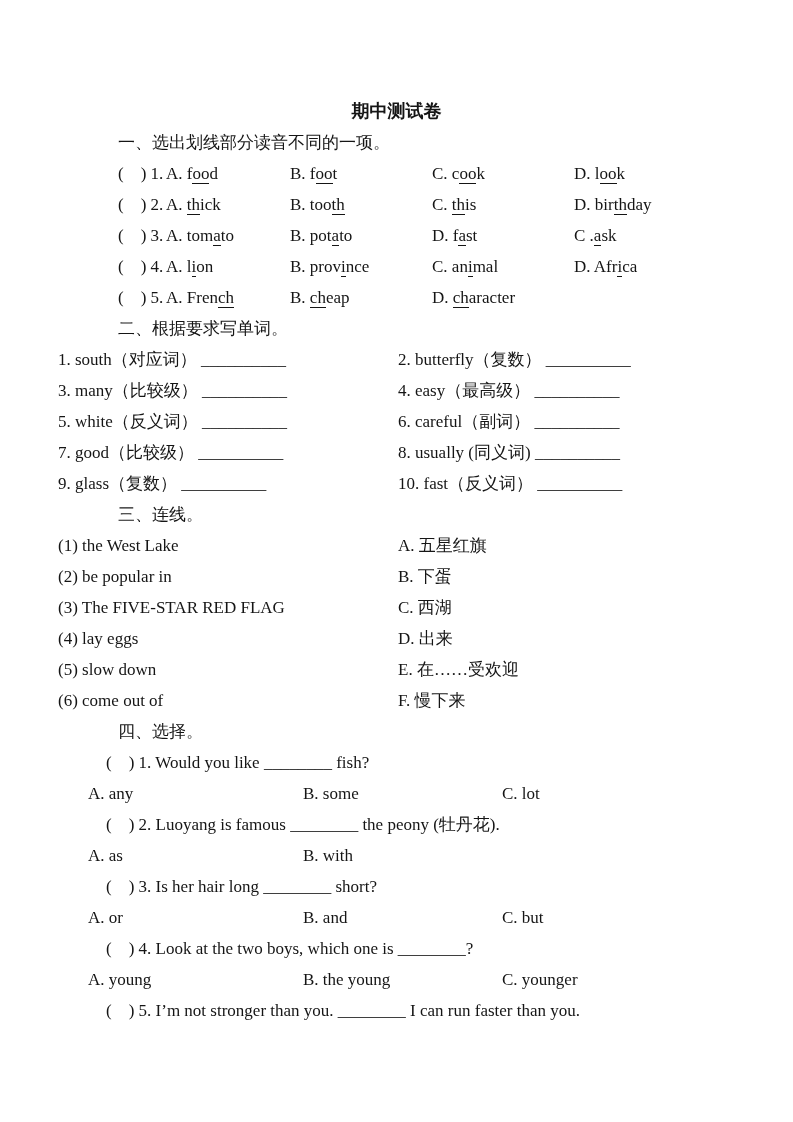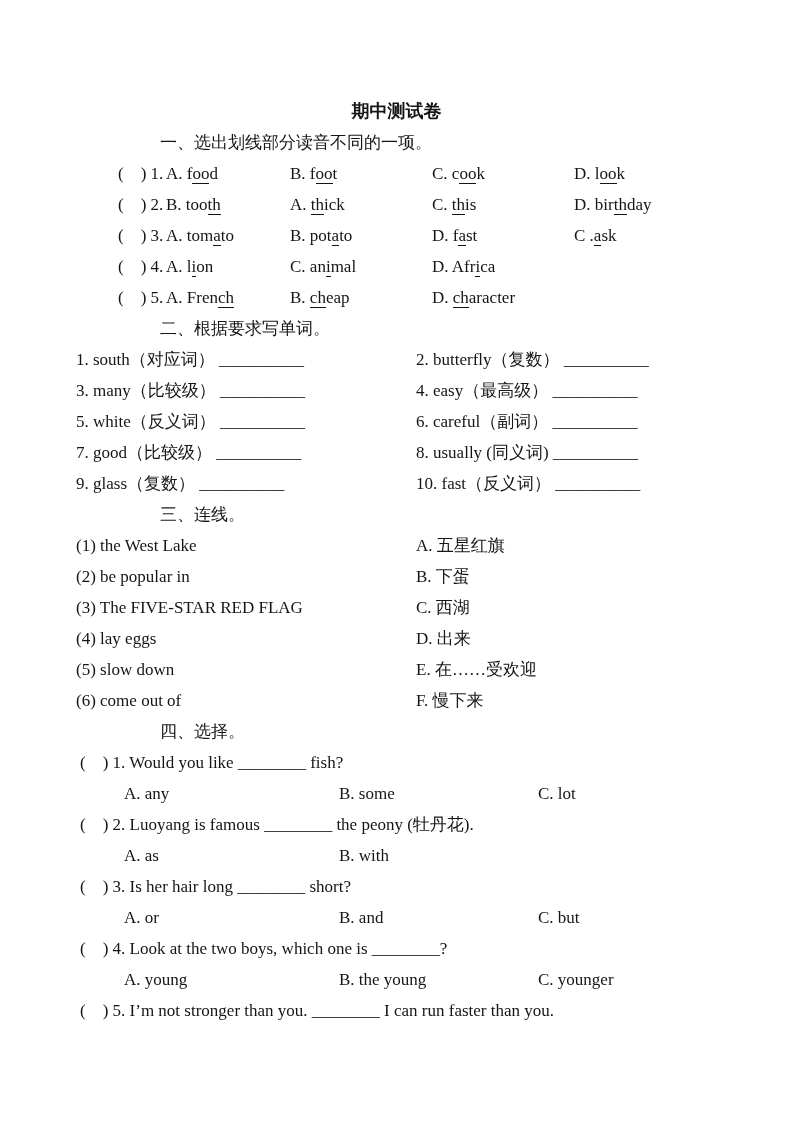--- a/index.html
+++ b/index.html
@@ -9,37 +9,36 @@
     background:#ffffff;
     color:#151515;
     font-family:"Liberation Serif","DejaVu Serif",serif;
     font-size:17px;
     box-sizing:border-box;
     padding-top:96px;
     overflow:hidden;
   }
   .row{line-height:31px;height:31px;white-space:nowrap;}
   .title{text-align:center;font-weight:bold;font-size:18px;}
-  .heading{padding-left:118px;margin-left:42px;}
+  .heading{padding-left:118px;}
   .s1grid{
     display:grid;
     grid-template-columns:48px 124px 142px 142px 1fr;
     padding-left:118px;
   }
   .s2grid,.s3grid{
     display:grid;
     grid-template-columns:340px 1fr;
-    padding-left:76px;
+    padding-left:58px;
   }
-  .stem{padding-left:80px;}
+  .stem{padding-left:106px;}
   .s4opts{
     display:grid;
     grid-template-columns:215px 199px 1fr;
     padding-left:88px;
-    margin-left:36px;
   }
   .u{border-bottom:1px solid #151515;text-align:center;}
   .cell{display:block;}
 </style>
 </head>
 <body>
 
 <div class="page">
 
   <div class="row title">期中测试卷</div>
@@ -49,37 +48,38 @@
   <div class="row s1grid">
       <span class="cell">(　) 1.</span>
       <span class="cell"><span>A. </span><span>f</span><span class="u">oo</span><span>d</span></span>
       <span class="cell"><span>B. </span><span>f</span><span class="u">oo</span><span>t</span></span>
       <span class="cell"><span>C. </span><span>c</span><span class="u">oo</span><span>k</span></span>
       <span class="cell"><span>D. </span><span>l</span><span class="u">oo</span><span>k</span></span>
     </div>
 
   <div class="row s1grid">
       <span class="cell">(　) 2.</span>
+      <span class="cell"><span>A. </span><span></span><span class="u">th</span><span>ick</span></span>
       <span class="cell"><span>B. </span><span>too</span><span class="u">th</span><span></span></span>
-      <span class="cell"><span>A. </span><span></span><span class="u">th</span><span>ick</span></span>
       <span class="cell"><span>C. </span><span></span><span class="u">th</span><span>is</span></span>
       <span class="cell"><span>D. </span><span>bir</span><span class="u">th</span><span>day</span></span>
     </div>
 
   <div class="row s1grid">
       <span class="cell">(　) 3.</span>
       <span class="cell"><span>A. </span><span>tom</span><span class="u">a</span><span>to</span></span>
       <span class="cell"><span>B. </span><span>pot</span><span class="u">a</span><span>to</span></span>
       <span class="cell"><span>D. </span><span>f</span><span class="u">a</span><span>st</span></span>
       <span class="cell"><span>C .</span><span></span><span class="u">a</span><span>sk</span></span>
     </div>
 
   <div class="row s1grid">
       <span class="cell">(　) 4.</span>
       <span class="cell"><span>A. </span><span>l</span><span class="u">i</span><span>on</span></span>
+      <span class="cell"><span>B. </span><span>prov</span><span class="u">i</span><span>nce</span></span>
       <span class="cell"><span>C. </span><span>an</span><span class="u">i</span><span>mal</span></span>
       <span class="cell"><span>D. </span><span>Afr</span><span class="u">i</span><span>ca</span></span>
     </div>
 
   <div class="row s1grid">
       <span class="cell">(　) 5.</span>
       <span class="cell"><span>A. </span><span>Fren</span><span class="u">ch</span><span></span></span>
       <span class="cell"><span>B. </span><span></span><span class="u">ch</span><span>eap</span></span>
       <span class="cell"><span>D. </span><span></span><span class="u">ch</span><span>aracter</span></span>
     </div>

